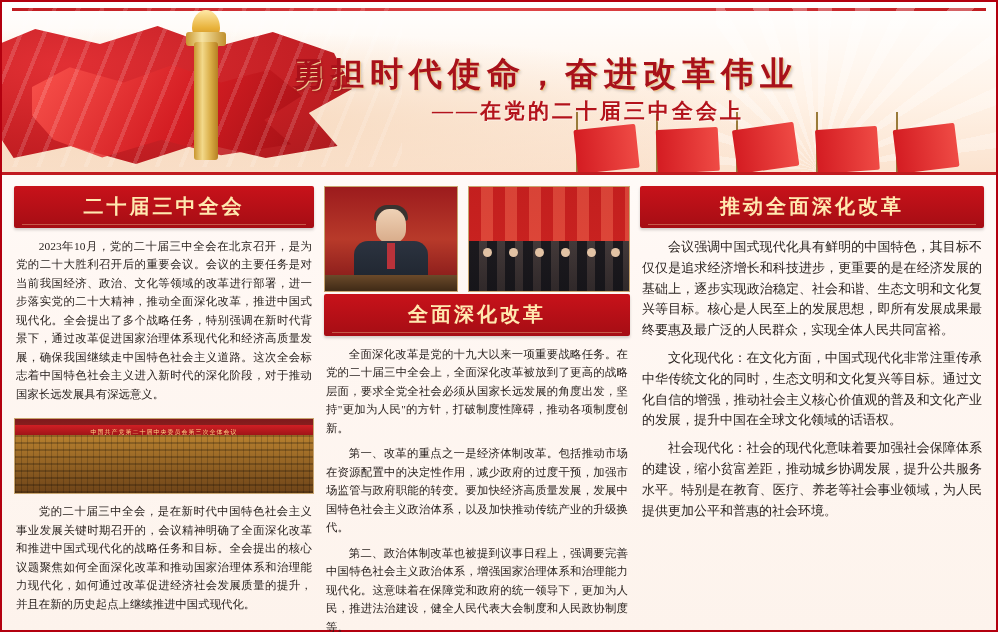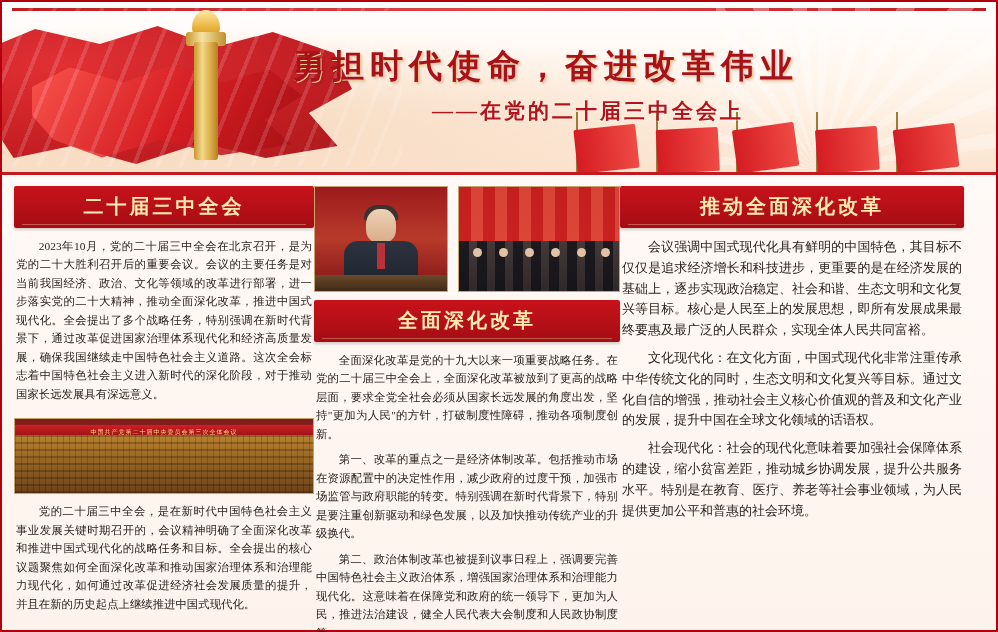--- a/index.html
+++ b/index.html
@@ -88,40 +88,40 @@
     position:absolute;bottom:0;width:2px;height:62px;background:#9a7b3a;
   }
   .sun-ray{
     position:absolute;right:-60px;top:-40px;width:340px;height:260px;
     background:
       repeating-conic-gradient(from 0deg at 30% 80%,
         rgba(255,255,255,.30) 0deg 5deg, rgba(255,255,255,0) 5deg 13deg);
     pointer-events:none;
   }
   .title-main{
-    position:absolute;left:290px;top:42px;
+    position:absolute;left:290px;top:50px;
     font-size:33px;font-weight:bold;letter-spacing:6px;
     color:#a8111a;
     text-shadow:1px 1px 0 #f0c98f, 2px 2px 3px rgba(0,0,0,.18);
     font-family:"Liberation Serif","DejaVu Serif",serif;
     white-space:nowrap;
   }
   .title-sub{
     position:absolute;left:430px;top:95px;
     font-size:21px;font-weight:bold;letter-spacing:3px;
     color:#b3131b;
     font-family:"Liberation Serif","DejaVu Serif",serif;
     white-space:nowrap;
     text-shadow:1px 1px 0 rgba(255,255,255,.5);
   }
 
   
   .content{
     position:absolute;top:176px;left:0;right:0;bottom:0;
-    display:flex;padding:8px 12px 10px 12px;box-sizing:border-box;
+    display:flex;gap:10px;padding:8px 12px 10px 12px;box-sizing:border-box;
   }
   .col{display:flex;flex-direction:column;}
   .col-left{width:300px;}
   .col-mid{width:306px;}
   .col-right{width:344px;}
 
   .sec-head{
     background:linear-gradient(180deg,#c8121a 0%,#a50d14 100%);
     color:#ffe9b0;
     text-align:center;
@@ -225,21 +225,21 @@
       linear-gradient(180deg,#4a3b36,#241a17);
   }
   .dg-head{
     position:absolute;bottom:34px;width:9px;height:9px;border-radius:50%;
     background:#e2c2a4;
   }
 
   
   .col-right p.body{font-size:13px;line-height:1.6;}
 
-  .mid-head2{margin-top:8px;}
+  .mid-head2{margin-top:2px;}
   .photos-row{display:flex;gap:10px;}
 </style>
 </head>
 <body>
 
 <div id="page">
 
   <div class="banner">
     <div class="banner-top-rule"></div>
     <div class="sun-ray"></div>
@@ -309,21 +309,21 @@
           <div class="dg-head" style="left:92px;"></div>
           <div class="dg-head" style="left:118px;"></div>
           <div class="dg-head" style="left:142px;"></div>
         </div>
       </div>
 
       <div class="sec-head mid-head2">全面深化改革</div>
 
       <div class="txtblock">
         <p class="body">全面深化改革是党的十九大以来一项重要战略任务。在党的二十届三中全会上，全面深化改革被放到了更高的战略层面，要求全党全社会必须从国家长远发展的角度出发，坚持"更加为人民"的方针，打破制度性障碍，推动各项制度创新。</p>
-        <p class="body">第一、改革的重点之一是经济体制改革。包括推动市场在资源配置中的决定性作用，减少政府的过度干预，加强市场监管与政府职能的转变。特别强调在新时代背景下，特别是要注重创新驱动和绿色发展，以及加快推动传统产业的升级换代。</p>
+        <p class="body">第一、改革的重点之一是经济体制改革。包括推动市场在资源配置中的决定性作用，减少政府的过度干预，加强市场监管与政府职能的转变。要加快经济高质量发展，发展中国特色社会主义政治体系，以及加快推动传统产业的升级换代。</p>
         <p class="body">第二、政治体制改革也被提到议事日程上，强调要完善中国特色社会主义政治体系，增强国家治理体系和治理能力现代化。这意味着在保障党和政府的统一领导下，更加为人民，推进法治建设，健全人民代表大会制度和人民政协制度等。</p>
 
       </div>
     </div>
 
     <div class="col col-right">
       <div class="sec-head">推动全面深化改革</div>
       <div class="txtblock">
         <p class="body">会议强调中国式现代化具有鲜明的中国特色，其目标不仅仅是追求经济增长和科技进步，更重要的是在经济发展的基础上，逐步实现政治稳定、社会和谐、生态文明和文化复兴等目标。核心是人民至上的发展思想，即所有发展成果最终要惠及最广泛的人民群众，实现全体人民共同富裕。</p>
         <p class="body">文化现代化：在文化方面，中国式现代化非常注重传承中华传统文化的同时，生态文明和文化复兴等目标。通过文化自信的增强，推动社会主义核心价值观的普及和文化产业的发展，提升中国在全球文化领域的话语权。</p>

